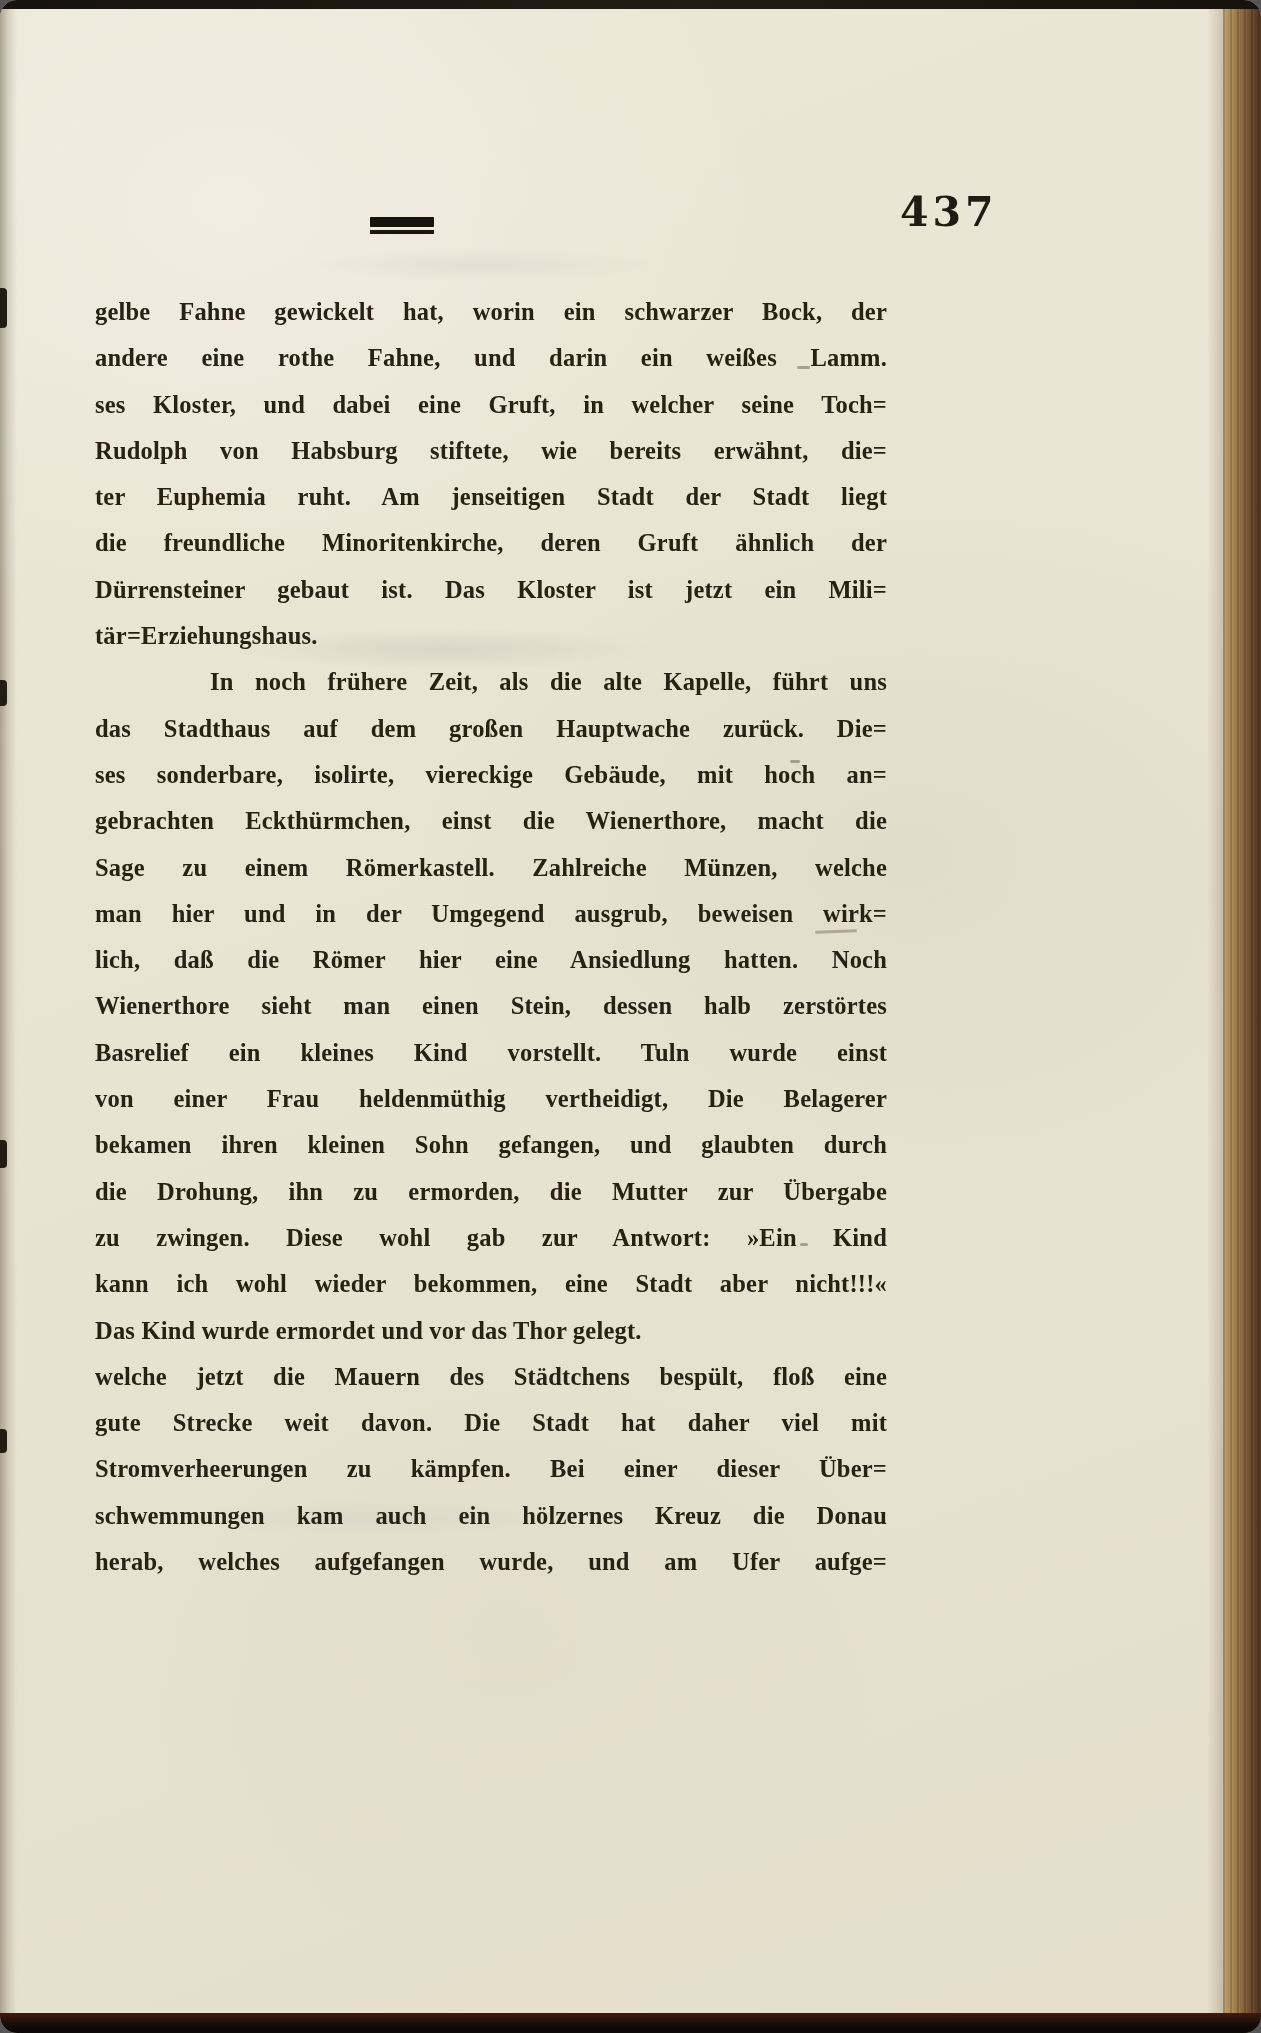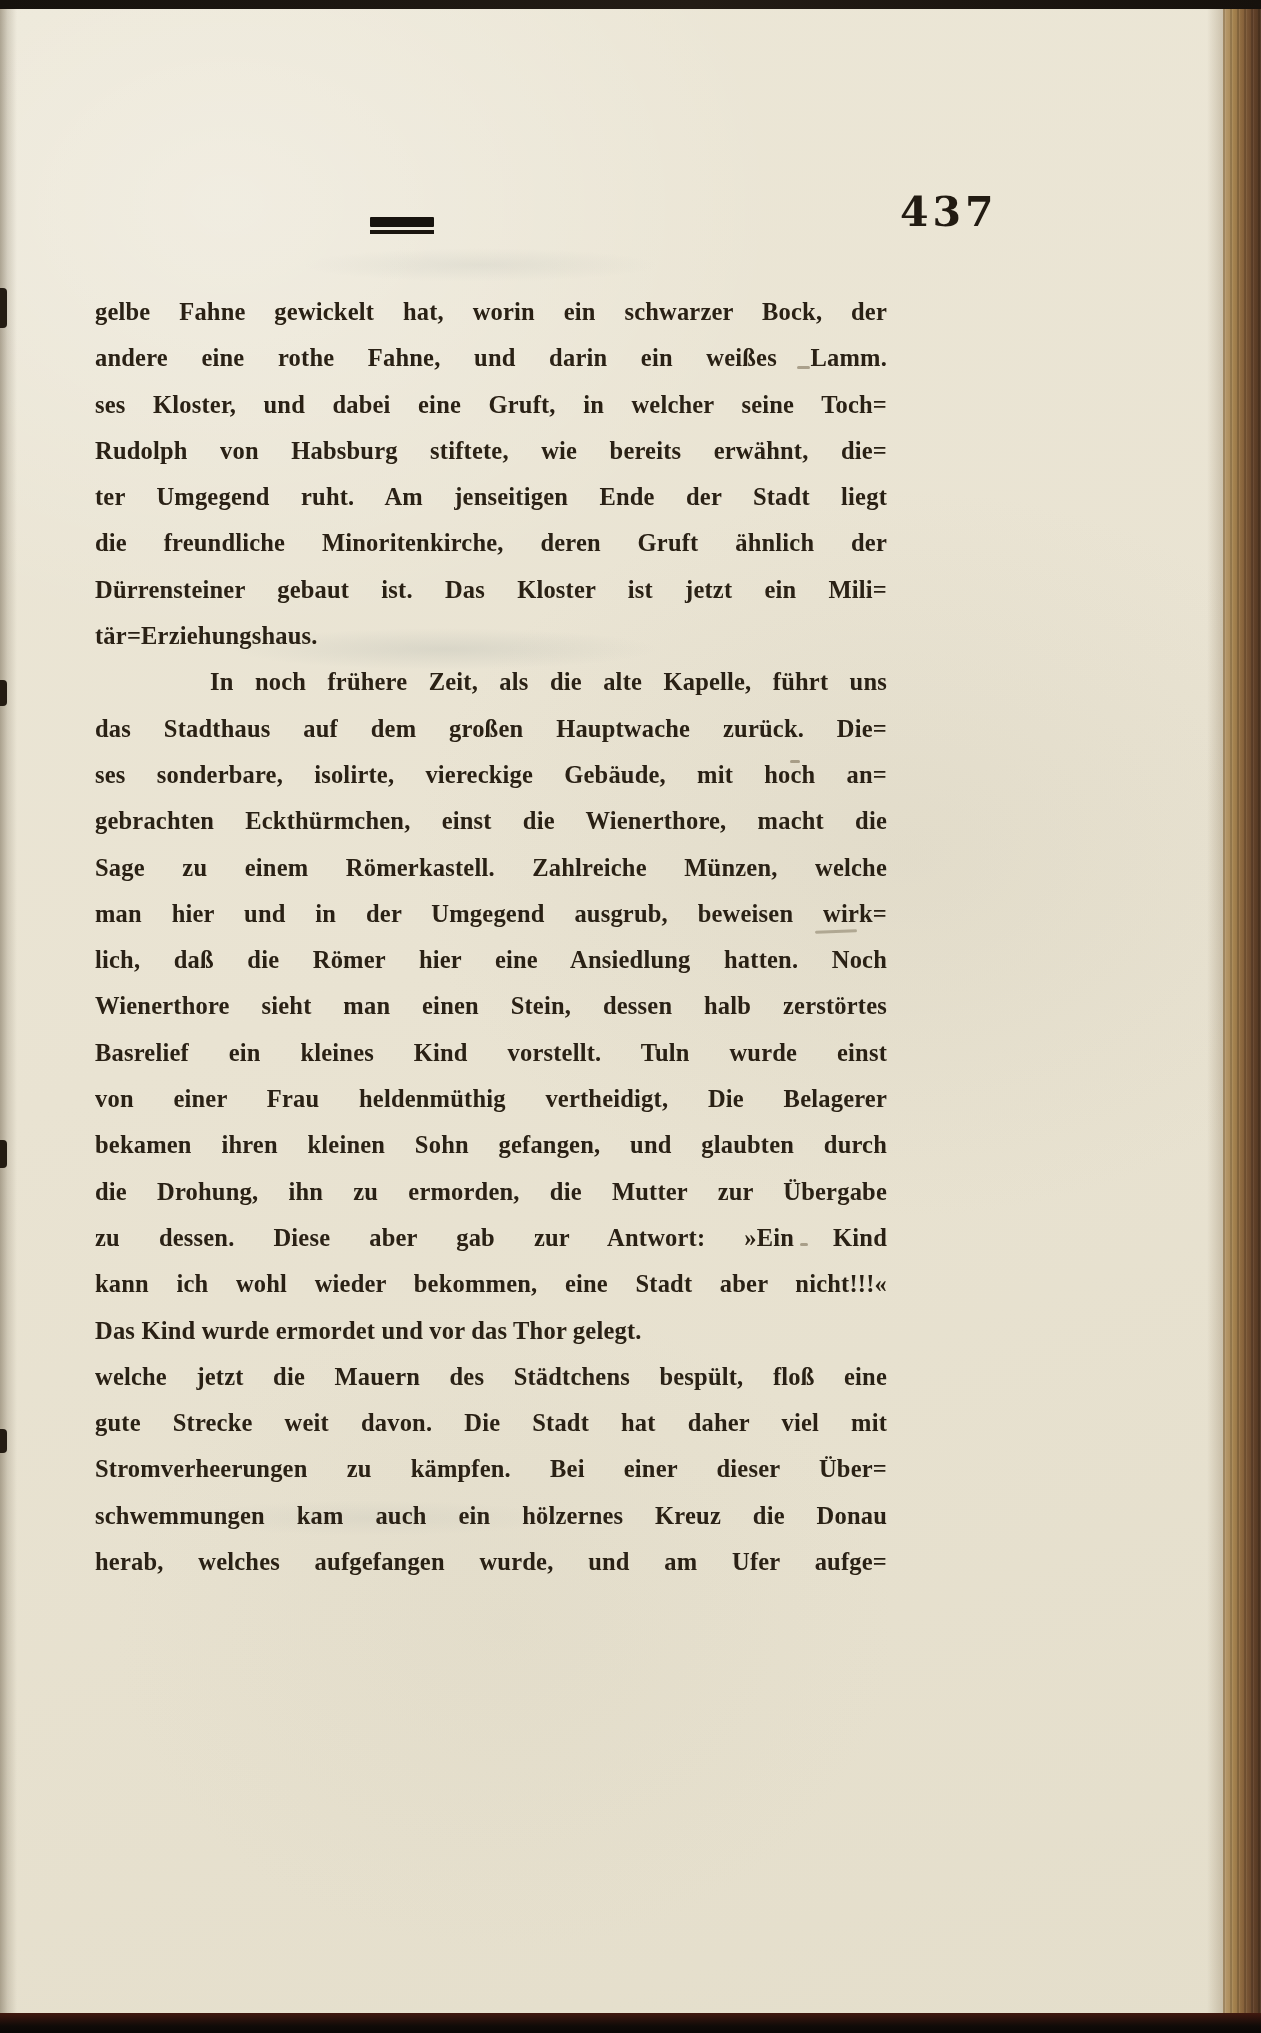--- a/index.html
+++ b/index.html
@@ -4,20 +4,21 @@
 <style>
   html,body { margin:0; padding:0; background:#555; }
   .scan {
     position:relative; width:1261px; height:2033px; overflow:hidden;
     font-family:"DejaVu Serif", serif;
     background:
       radial-gradient(ellipse 900px 700px at 18% 10%, rgba(255,255,255,.28), rgba(255,255,255,0) 62%),
       radial-gradient(ellipse 760px 560px at 72% 42%, rgba(208,202,182,.28), rgba(208,202,182,0) 65%),
       radial-gradient(ellipse 600px 500px at 40% 80%, rgba(214,208,188,.22), rgba(214,208,188,0) 65%),
       linear-gradient(160deg, #ece7d7 0%, #e9e3d2 45%, #e4decb 100%);
+    border-radius: 17px;
   }
   
   .edge-top { position:absolute; top:0; left:0; right:0; height:9px;
     background:linear-gradient(90deg,#16120d 0%, #231c15 55%, #16110c 100%); }
   .edge-bottom { position:absolute; bottom:0; left:0; right:0; height:20px;
     background:linear-gradient(180deg,#41190f 0%, #2a120c 30%, #100b08 65%, #0a0705 100%); }
   .edge-right { position:absolute; top:6px; right:0; width:38px; height:100%;
     background:
       repeating-linear-gradient(90deg, rgba(0,0,0,.14) 0 2px, rgba(255,255,255,.05) 2px 3px, rgba(0,0,0,0) 3px 7px),
       linear-gradient(90deg, #bb9f75 0%, #a5834f 28%, #85603a 55%, #63422a 80%, #4d3420 100%);
@@ -72,37 +73,37 @@
     <div class="rule-thin"></div>
   </div>
 
   <div class="page-number">437</div>
 
   <div class="text-block">
       <div class="line just">gelbe Fahne gewickelt hat, worin ein schwarzer Bock, der</div>
       <div class="line just">andere eine rothe Fahne, und darin ein weißes Lamm.</div>
       <div class="line just">ses Kloster, und dabei eine Gruft, in welcher seine Toch=</div>
       <div class="line just">Rudolph von Habsburg stiftete, wie bereits erwähnt, die=</div>
-      <div class="line just">ter Umgegend ruht. Am jenseitigen Ende der Stadt liegt</div>
+      <div class="line just">ter Euphemia ruht. Am jenseitigen Stadt der Stadt liegt</div>
       <div class="line just">die freundliche Minoritenkirche, deren Gruft ähnlich der</div>
       <div class="line just">Dürrensteiner gebaut ist. Das Kloster ist jetzt ein Mili=</div>
       <div class="line">tär=Erziehungshaus.</div>
       <div class="line just indent">In noch frühere Zeit, als die alte Kapelle, führt uns</div>
       <div class="line just">das Stadthaus auf dem großen Hauptwache zurück. Die=</div>
       <div class="line just">ses sonderbare, isolirte, viereckige Gebäude, mit hoch an=</div>
       <div class="line just">gebrachten Eckthürmchen, einst die Wienerthore, macht die</div>
       <div class="line just">Sage zu einem Römerkastell. Zahlreiche Münzen, welche</div>
       <div class="line just">man hier und in der Umgegend ausgrub, beweisen wirk=</div>
       <div class="line just">lich, daß die Römer hier eine Ansiedlung hatten. Noch</div>
       <div class="line just">Wienerthore sieht man einen Stein, dessen halb zerstörtes</div>
       <div class="line just">Basrelief ein kleines Kind vorstellt. Tuln wurde einst</div>
       <div class="line just">von einer Frau heldenmüthig vertheidigt, Die Belagerer</div>
       <div class="line just">bekamen ihren kleinen Sohn gefangen, und glaubten durch</div>
       <div class="line just">die Drohung, ihn zu ermorden, die Mutter zur Übergabe</div>
-      <div class="line just">zu dessen. Diese aber gab zur Antwort: »Ein Kind</div>
+      <div class="line just">zu zwingen. Diese wohl gab zur Antwort: »Ein Kind</div>
       <div class="line just">kann ich wohl wieder bekommen, eine Stadt aber nicht!!!«</div>
       <div class="line">Das Kind wurde ermordet und vor das Thor gelegt.</div>
       <div class="line just">welche jetzt die Mauern des Städtchens bespült, floß eine</div>
       <div class="line just">gute Strecke weit davon. Die Stadt hat daher viel mit</div>
       <div class="line just">Stromverheerungen zu kämpfen. Bei einer dieser Über=</div>
       <div class="line just">schwemmungen kam auch ein hölzernes Kreuz die Donau</div>
       <div class="line just">herab, welches aufgefangen wurde, und am Ufer aufge=</div>
     </div>
 
   <div class="stray s1"></div>

